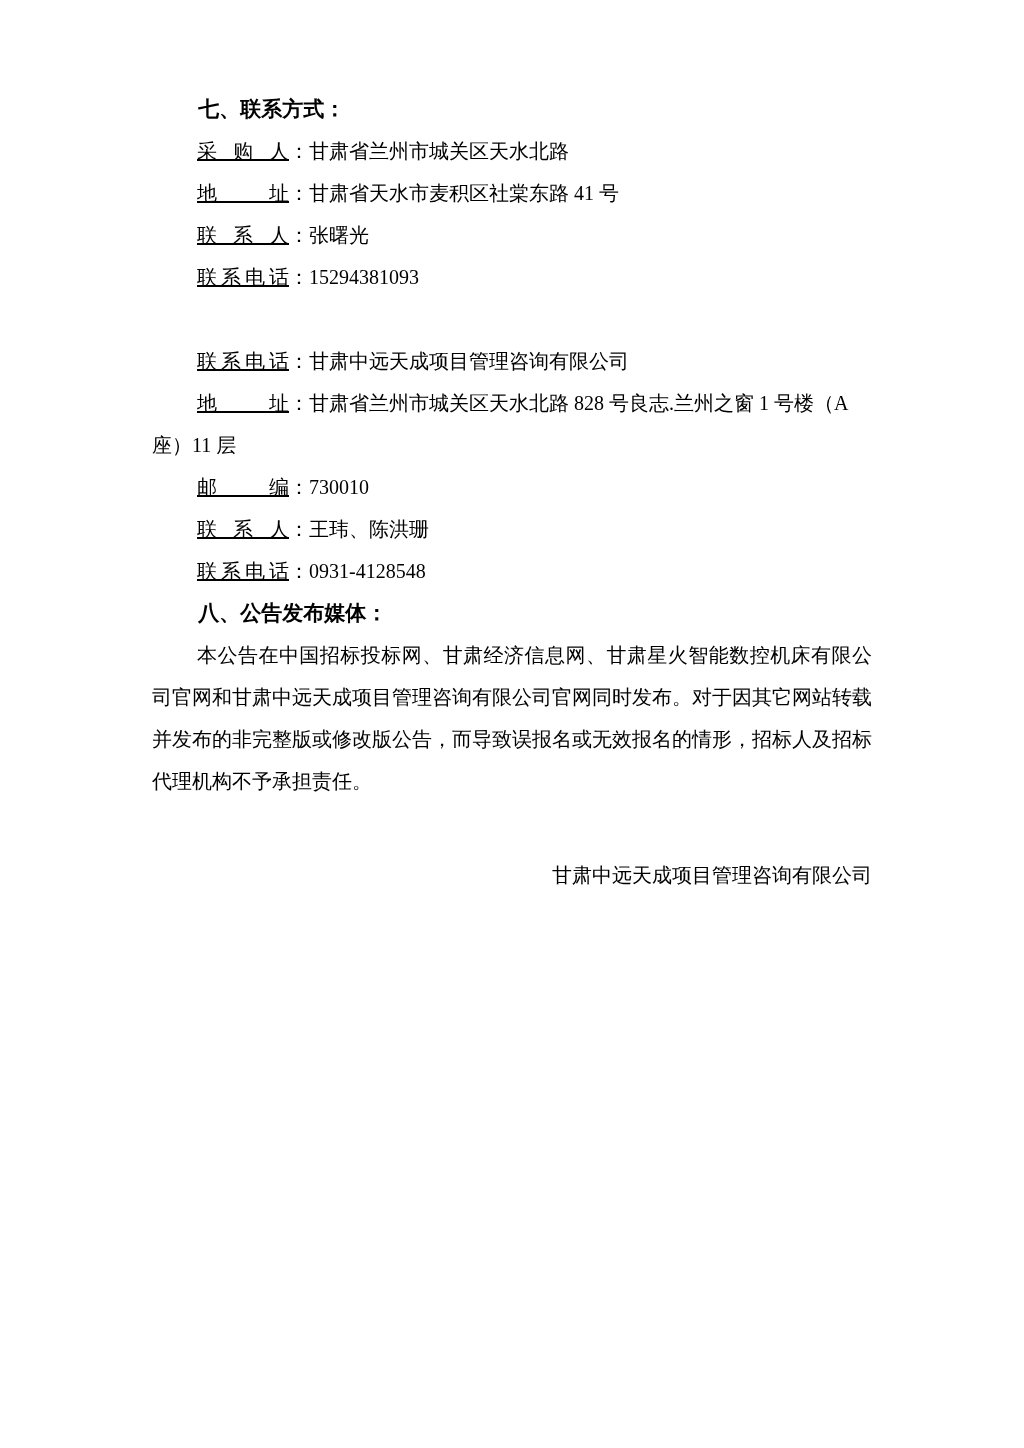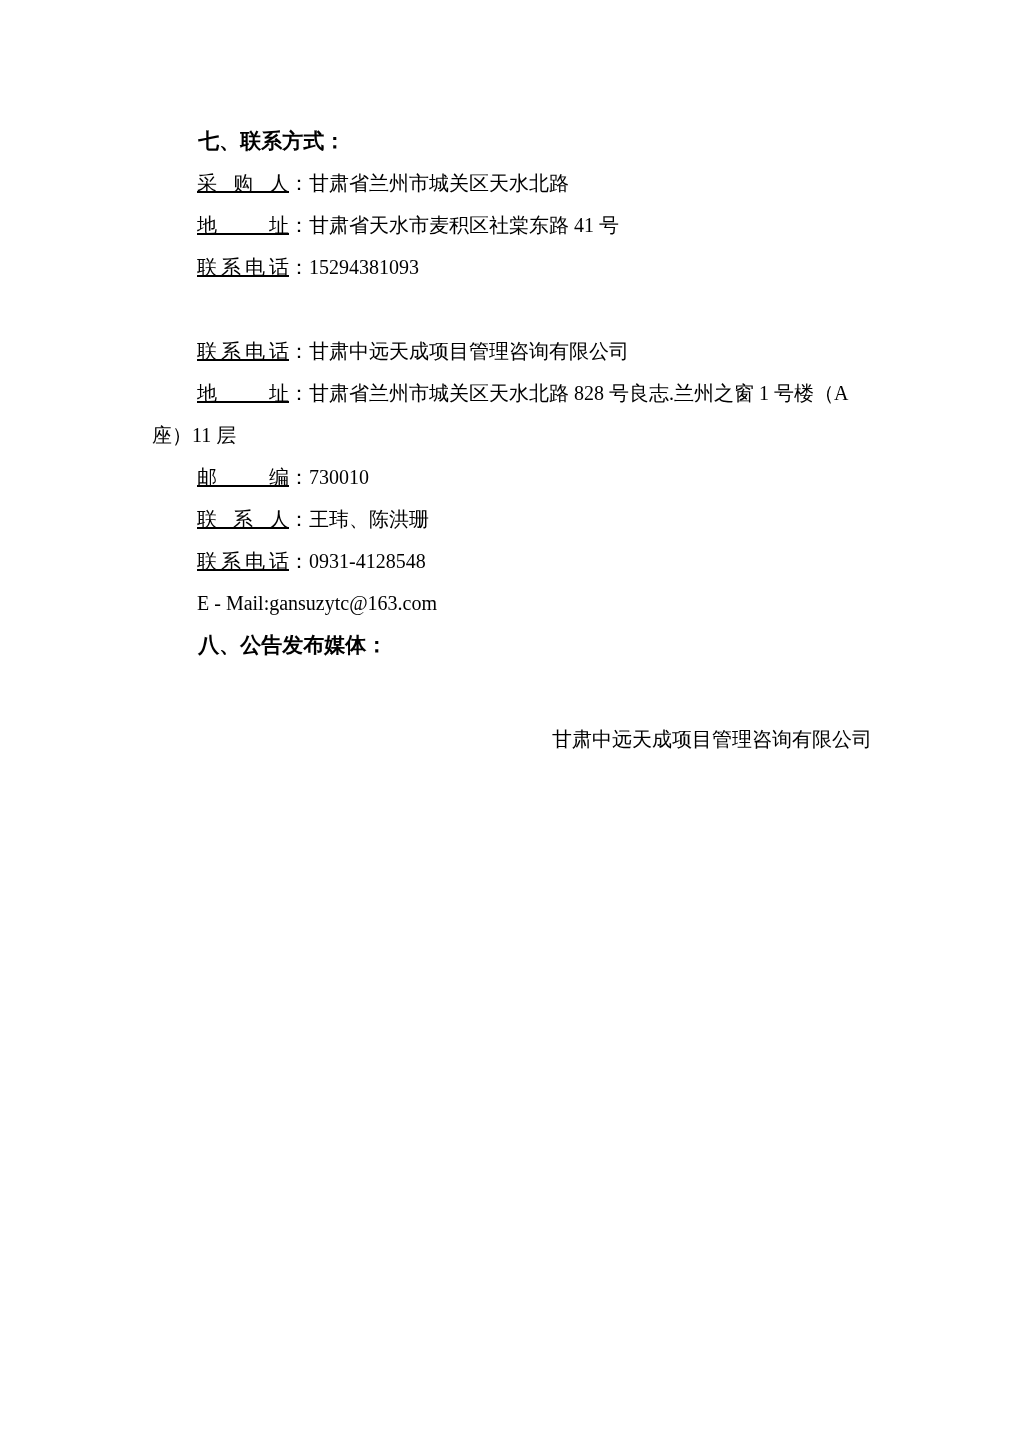--- a/index.html
+++ b/index.html
@@ -11,21 +11,21 @@
   body {
     width: 1024px;
     height: 1448px;
     color: #000000;
     font-family: "Liberation Serif", "DejaVu Serif", serif;
     overflow: hidden;
   }
   .page {
     width: 1024px;
     height: 1448px;
-    padding: 120px 152px 0 152px;
+    padding: 88px 152px 0 152px;
     border-radius: 24px;
   }
   .hd {
     margin: 0;
     font-family: "Liberation Sans", "DejaVu Sans", sans-serif;
     font-weight: bold;
     font-size: 21px;
     line-height: 42px;
     text-indent: 2.2em;
   }
@@ -72,40 +72,41 @@
 
 <div class="page">
 
   <section>
     <h2 class="hd">七、联系方式：</h2>
 
     <p class="row"><span class="lbl">采购人</span><span class="cln">：</span><span class="val">甘肃省兰州市城关区天水北路</span></p>
 
     <p class="row"><span class="lbl">地址</span><span class="cln">：</span><span class="val">甘肃省天水市麦积区社棠东路 41 号</span></p>
 
+    <p class="row"><span class="lbl">联系人</span><span class="cln">：</span><span class="val">张曙光</span></p>
 
     <p class="row"><span class="lbl">联系电话</span><span class="cln">：</span><span class="val">15294381093</span></p>
 
     <div class="blank-gap"></div>
 
     <p class="row"><span class="lbl">联系电话</span><span class="cln">：</span><span class="val">甘肃中远天成项目管理咨询有限公司</span></p>
 
     <p class="row"><span class="lbl">地址</span><span class="cln">：</span><span class="val">甘肃省兰州市城关区天水北路 828 号良志.兰州之窗 1 号楼（A座）11 层</span></p>
 
     <p class="row"><span class="lbl">邮编</span><span class="cln">：</span><span class="val">730010</span></p>
 
     <p class="row"><span class="lbl">联系人</span><span class="cln">：</span><span class="val">王玮、陈洪珊</span></p>
 
     <p class="row"><span class="lbl">联系电话</span><span class="cln">：</span><span class="val">0931-4128548</span></p>
 
-    <p class="row">E - Mail:gansuzytc@163.com</p>
   </section>
 
   <section>
     <h2 class="hd">八、公告发布媒体：</h2>
+    <p class="para">本公告在中国招标投标网、甘肃经济信息网、甘肃星火智能数控机床有限公司官网和甘肃中远天成项目管理咨询有限公司官网同时发布。对于因其它网站转载并发布的非完整版或修改版公告，而导致误报名或无效报名的情形，招标人及招标代理机构不予承担责任。</p>
   </section>
 
   <div class="sig">
     <div class="sig-inner">
       <p class="sig-line">甘肃中远天成项目管理咨询有限公司</p>
     </div>
   </div>
 
 </div>
 

